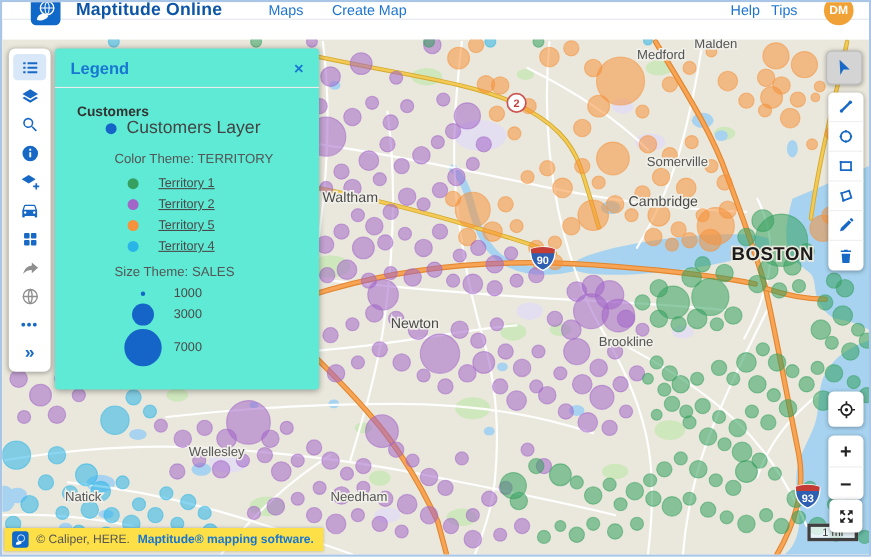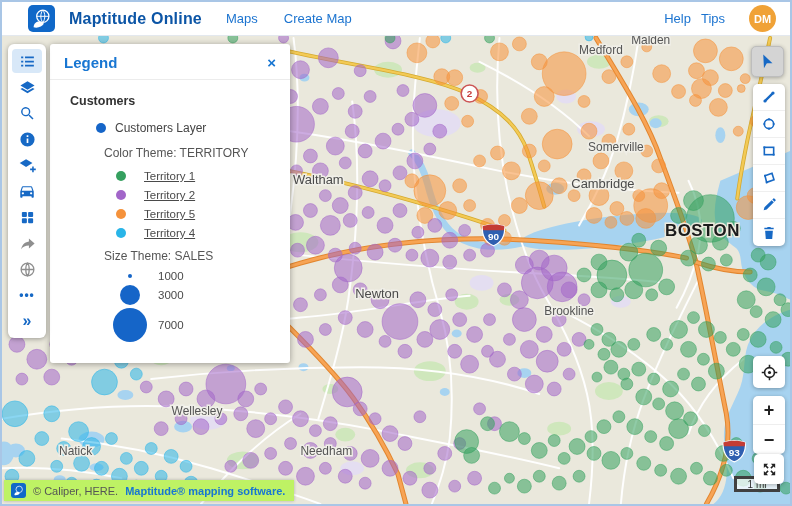--- a/index.html
+++ b/index.html
@@ -1,24 +1,24 @@
 <!DOCTYPE html>
 <html><head>
 <meta charset="utf-8">
 <style>
   * { box-sizing: border-box; margin:0; padding:0; }
   body { font-family:"Liberation Sans", sans-serif; background:#dfe7f2; }
   .frame { width:792px; height:506px; border:2px solid #a9c6e6; background:#fff; position:relative; overflow:hidden; }
 
   
-  .header { position:absolute; top:0; left:0; right:0; height:34px; background:#fff; border-bottom:1px solid #e3e8ee;
+  .header { position:absolute; top:0; left:0; right:0; height:16px; background:#fff; border-bottom:1px solid #e3e8ee;
             display:flex; align-items:center; padding:0 14px 0 26px; z-index:40; }
   .logo { width:27px; height:27px; border-radius:5px; background:#1068c8; display:flex; align-items:center; justify-content:center; flex:0 0 auto; }
   .app-title { margin-left:14px; font-size:16px; font-weight:bold; color:#0c55a6; letter-spacing:.2px; }
-  .topnav { display:flex; gap:26px; margin-left:24px; }
+  .topnav { display:flex; gap:26px; margin-left:42px; }
   .topnav a { font-size:13px; color:#1c74d0; text-decoration:none; cursor:pointer; }
   .spacer { flex:1; }
   .toplinks { display:flex; gap:10px; align-items:center; }
   .toplinks a { font-size:13px; color:#1c74d0; text-decoration:none; cursor:pointer; }
   .avatar { width:27px; height:27px; margin-left:14px; border-radius:50%; background:#f0a237; color:#fff;
             font-size:11px; font-weight:bold; display:flex; align-items:center; justify-content:center; }
 
   
   .stage { position:absolute; top:34px; left:0; right:0; bottom:0; background:#eae8dc; }
   .stage svg.mapsvg { position:absolute; inset:0; width:100%; height:100%; }
@@ -40,30 +40,30 @@
   .sidebar { position:absolute; left:6px; top:8px; width:38px; background:#fff; border-radius:6px;
              box-shadow:0 1px 5px rgba(0,0,0,.35); padding:5px 0; display:flex; flex-direction:column; align-items:center; gap:2px; z-index:30; }
   .side-btn { width:30px; height:24px; display:flex; align-items:center; justify-content:center; border:none; background:transparent; cursor:pointer; border-radius:4px; color:#1769c5; }
   .side-btn.sel { background:#d8e8f8; }
   .side-btn.gray { color:#8f8f8f; }
   .side-btn svg { display:block; }
   .chev { font-size:16px; font-weight:bold; color:#1769c5; line-height:1; }
   .dots3 { font-size:12px; font-weight:bold; color:#1769c5; letter-spacing:1px; line-height:1; }
 
   
-  .legend { position:absolute; left:48px; top:8px; width:240px; background:#ffffff; border-radius:3px;
+  .legend { position:absolute; left:48px; top:8px; width:240px; background:#5eead4; border-radius:3px;
             box-shadow:0 1px 6px rgba(0,0,0,.35); z-index:25; }
   .legend-hd { display:flex; align-items:center; justify-content:space-between; padding:10px 14px 8px 14px; border-bottom:1px solid #ececec; }
   .legend-hd .ttl { font-size:15px; font-weight:bold; color:#1876d2; }
   .legend-close { font-size:15px; font-weight:bold; color:#1876d2; background:none; border:none; cursor:pointer; line-height:1; }
   .legend-body { padding:14px 14px 18px 20px; }
-  .lg-group { font-size:12.5px; font-weight:bold; color:#333; margin-bottom:13px; }
+  .lg-group { font-size:12.5px; font-weight:bold; color:#333; }
   .lg-layer { display:flex; align-items:center; gap:9px; padding-left:26px; margin-bottom:11px; }
   .lg-layer .dot { width:10px; height:10px; border-radius:50%; }
-  .lg-layer span { font-size:12px; color:#444; }
+  .lg-layer span { font-size:16px; color:#444; }
   .lg-sub { font-size:12px; color:#555; padding-left:34px; margin-bottom:7px; }
   .lg-row { display:flex; align-items:center; padding-left:46px; min-height:18px; margin-bottom:1px; }
   .lg-row .dot { width:10px; height:10px; border-radius:50%; flex:0 0 auto; }
   .lg-row .lbl { font-size:11.5px; color:#4a4a4a; margin-left:18px;text-decoration:underline; }
   .sz-row { display:flex; align-items:center; padding-left:40px; margin-bottom:3px; }
   .sz-cell { width:40px; display:flex; align-items:center; justify-content:center; flex:0 0 auto; }
   .size-dot { border-radius:50%; }
   .sz-row .lbl { font-size:11.5px; color:#4a4a4a; margin-left:8px; }
 
   
@@ -75,21 +75,21 @@
   .toolgrp .tool:last-child { border-bottom:none; }
   .mini-btn { position:absolute; width:32px; height:32px; background:#fff; border-radius:5px; box-shadow:0 1px 4px rgba(0,0,0,.3);
               display:flex; align-items:center; justify-content:center; cursor:pointer; color:#2b2b2b; z-index:30; border:none; }
   .zoomgrp { position:absolute; right:5px; top:360px; width:32px; background:#fff; border-radius:5px; box-shadow:0 1px 4px rgba(0,0,0,.3); z-index:30; }
   .zoomgrp button { width:100%; height:29px; border:none; background:none; cursor:pointer; font-size:18px; font-weight:bold; color:#222; line-height:1; }
   .zoomgrp button:first-child { border-bottom:1px solid #eee; }
   .scalebar { position:absolute; right:10px; bottom:12px; width:46px; height:16px; background:rgba(255,255,255,.75);
               border:3px solid #404040; display:flex; align-items:center; justify-content:center; font-size:10px; color:#333; z-index:20; }
 
   
-  .attrib { position:absolute; left:2px; bottom:3px; height:21px; background:#bef264; display:flex; align-items:center; gap:7px;
+  .attrib { position:absolute; left:2px; bottom:3px; height:21px; background:#fde047; display:flex; align-items:center; gap:7px;
             padding:0 9px 0 7px; box-shadow:0 0 3px rgba(0,0,0,.25); z-index:30; }
   .attrib .mini-logo { width:15px; height:15px; border-radius:3px; background:#1068c8; display:flex; align-items:center; justify-content:center; }
   .attrib .cop { font-size:11px; color:#555; }
   .attrib .brand { font-size:11px; font-weight:bold; color:#1876d2; }
 </style>
 </head>
 <body>
 
 <div class="frame">
 

